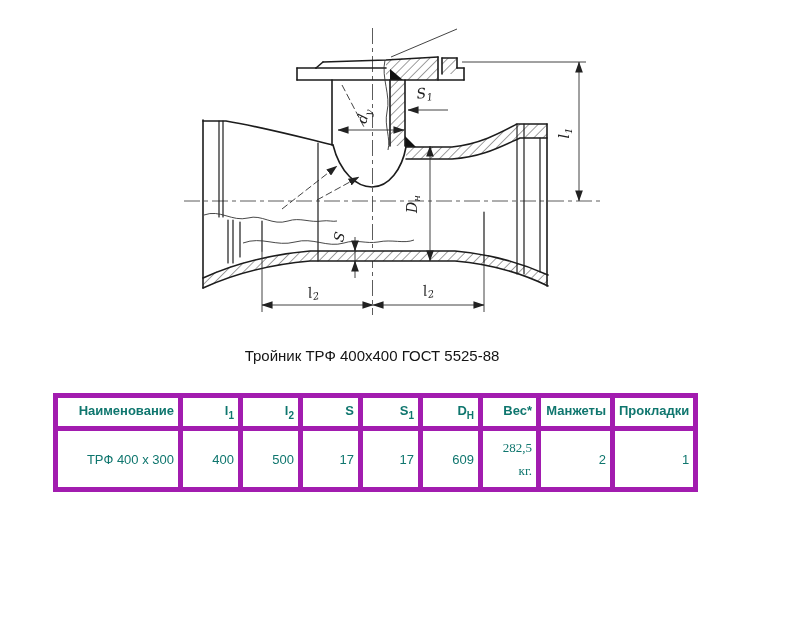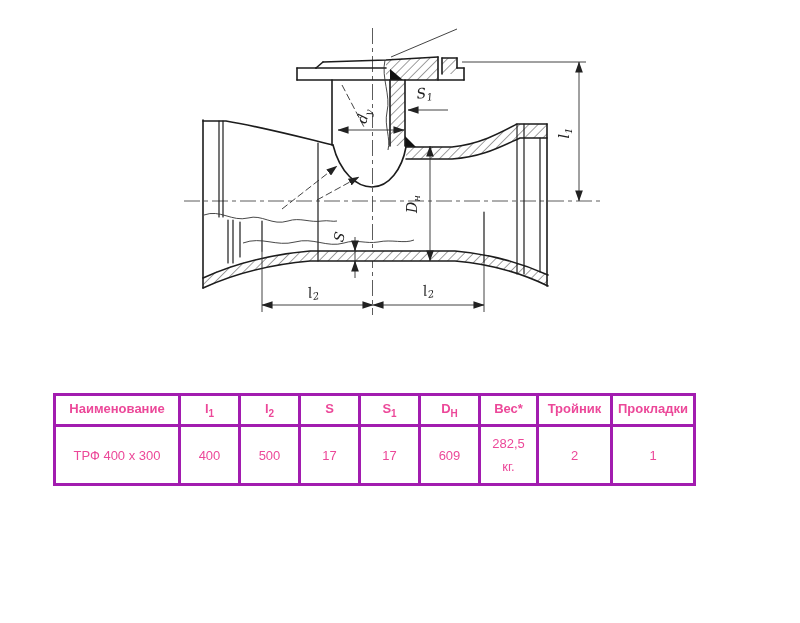--- a/index.html
+++ b/index.html
@@ -4,26 +4,26 @@
 <style>
   html,body{margin:0;padding:0;background:#fff;}
   .page{position:relative;width:800px;height:623px;background:#ffffff;
         font-family:"Liberation Sans",sans-serif;overflow:hidden;}
   .drawing-wrap{position:absolute;top:0;left:0;width:800px;height:345px;}
   svg text{font-family:"DejaVu Serif",serif;font-style:italic;fill:#222;}
   .caption{position:absolute;top:347px;left:0;width:744px;text-align:center;
            font-size:15px;color:#141414;}
   table.spec{position:absolute;top:393px;left:53px;border-collapse:collapse;
              table-layout:fixed;background:#fff;}
-  table.spec th,table.spec td{border:3px solid #a21caf;text-align:center;
-             vertical-align:middle;color:#ec4899;padding:0 4px;}
+  table.spec th,table.spec td{border:5px solid #a21caf;text-align:right;
+             vertical-align:middle;color:#0f766e;padding:0 4px;}
   table.spec th{font-size:13px;font-weight:bold;height:28px;white-space:nowrap;}
   table.spec td{font-size:13px;height:56px;}
   table.spec sub{font-size:10px;}
-  .wline{line-height:1.8;}
+  .wline{line-height:1.8;font-family:Liberation Serif, serif;}
 </style>
 </head>
 <body>
 
 <div class="page">
 
   <div class="drawing-wrap">
     <svg width="800" height="345" viewBox="0 0 800 345" xmlns="http://www.w3.org/2000/svg">
       <defs>
         <marker id="arw" viewBox="0 0 10 7" refX="9.6" refY="3.5" markerWidth="11" markerHeight="8" markerUnits="userSpaceOnUse" orient="auto-start-reverse">
@@ -122,20 +122,21 @@
         <text x="368" y="117" transform="rotate(-75 368 117)"><tspan>d</tspan><tspan dy="3" font-size="10">у</tspan></text>
         <text x="417" y="204" transform="rotate(-90 417 204)"><tspan>D</tspan><tspan dy="3" font-size="10">н</tspan></text>
         <text x="344" y="238" transform="rotate(-75 344 238)"><tspan>S</tspan><tspan dy="3" font-size="10"></tspan></text>
         <text x="569" y="133" transform="rotate(-90 569 133)"><tspan>l</tspan><tspan dy="3" font-size="10">1</tspan></text>
         <text x="314" y="297" transform="rotate(-10 314 297)"><tspan>l</tspan><tspan dy="3" font-size="10">2</tspan></text>
         <text x="429" y="295" transform="rotate(-10 429 295)"><tspan>l</tspan><tspan dy="3" font-size="10">2</tspan></text>
       </g>
     </svg>
   </div>
 
+  <div class="caption">Тройник ТРФ 400х400 ГОСТ 5525-88</div>
 
   <table class="spec">
     <colgroup>
       <col style="width:125px">
         <col style="width:60px">
         <col style="width:60px">
       <col style="width:60px">
         <col style="width:60px">
         <col style="width:60px">
       <col style="width:58px">
@@ -144,21 +145,21 @@
     </colgroup>
     <thead>
       <tr>
         <th><span>Наименование</span><sub></sub></th>
         <th><span>l</span><sub>1</sub></th>
         <th><span>l</span><sub>2</sub></th>
         <th><span>S</span><sub></sub></th>
         <th><span>S</span><sub>1</sub></th>
         <th><span>D</span><sub>Н</sub></th>
         <th><span>Вес*</span><sub></sub></th>
-        <th><span>Тройник</span><sub></sub></th>
+        <th><span>Манжеты</span><sub></sub></th>
         <th><span>Прокладки</span><sub></sub></th>
       </tr>
     </thead>
     <tbody>
       <tr>
         <td>ТРФ 400 х 300</td>
         <td>400</td>
         <td>500</td>
         <td>17</td>
         <td>17</td>

